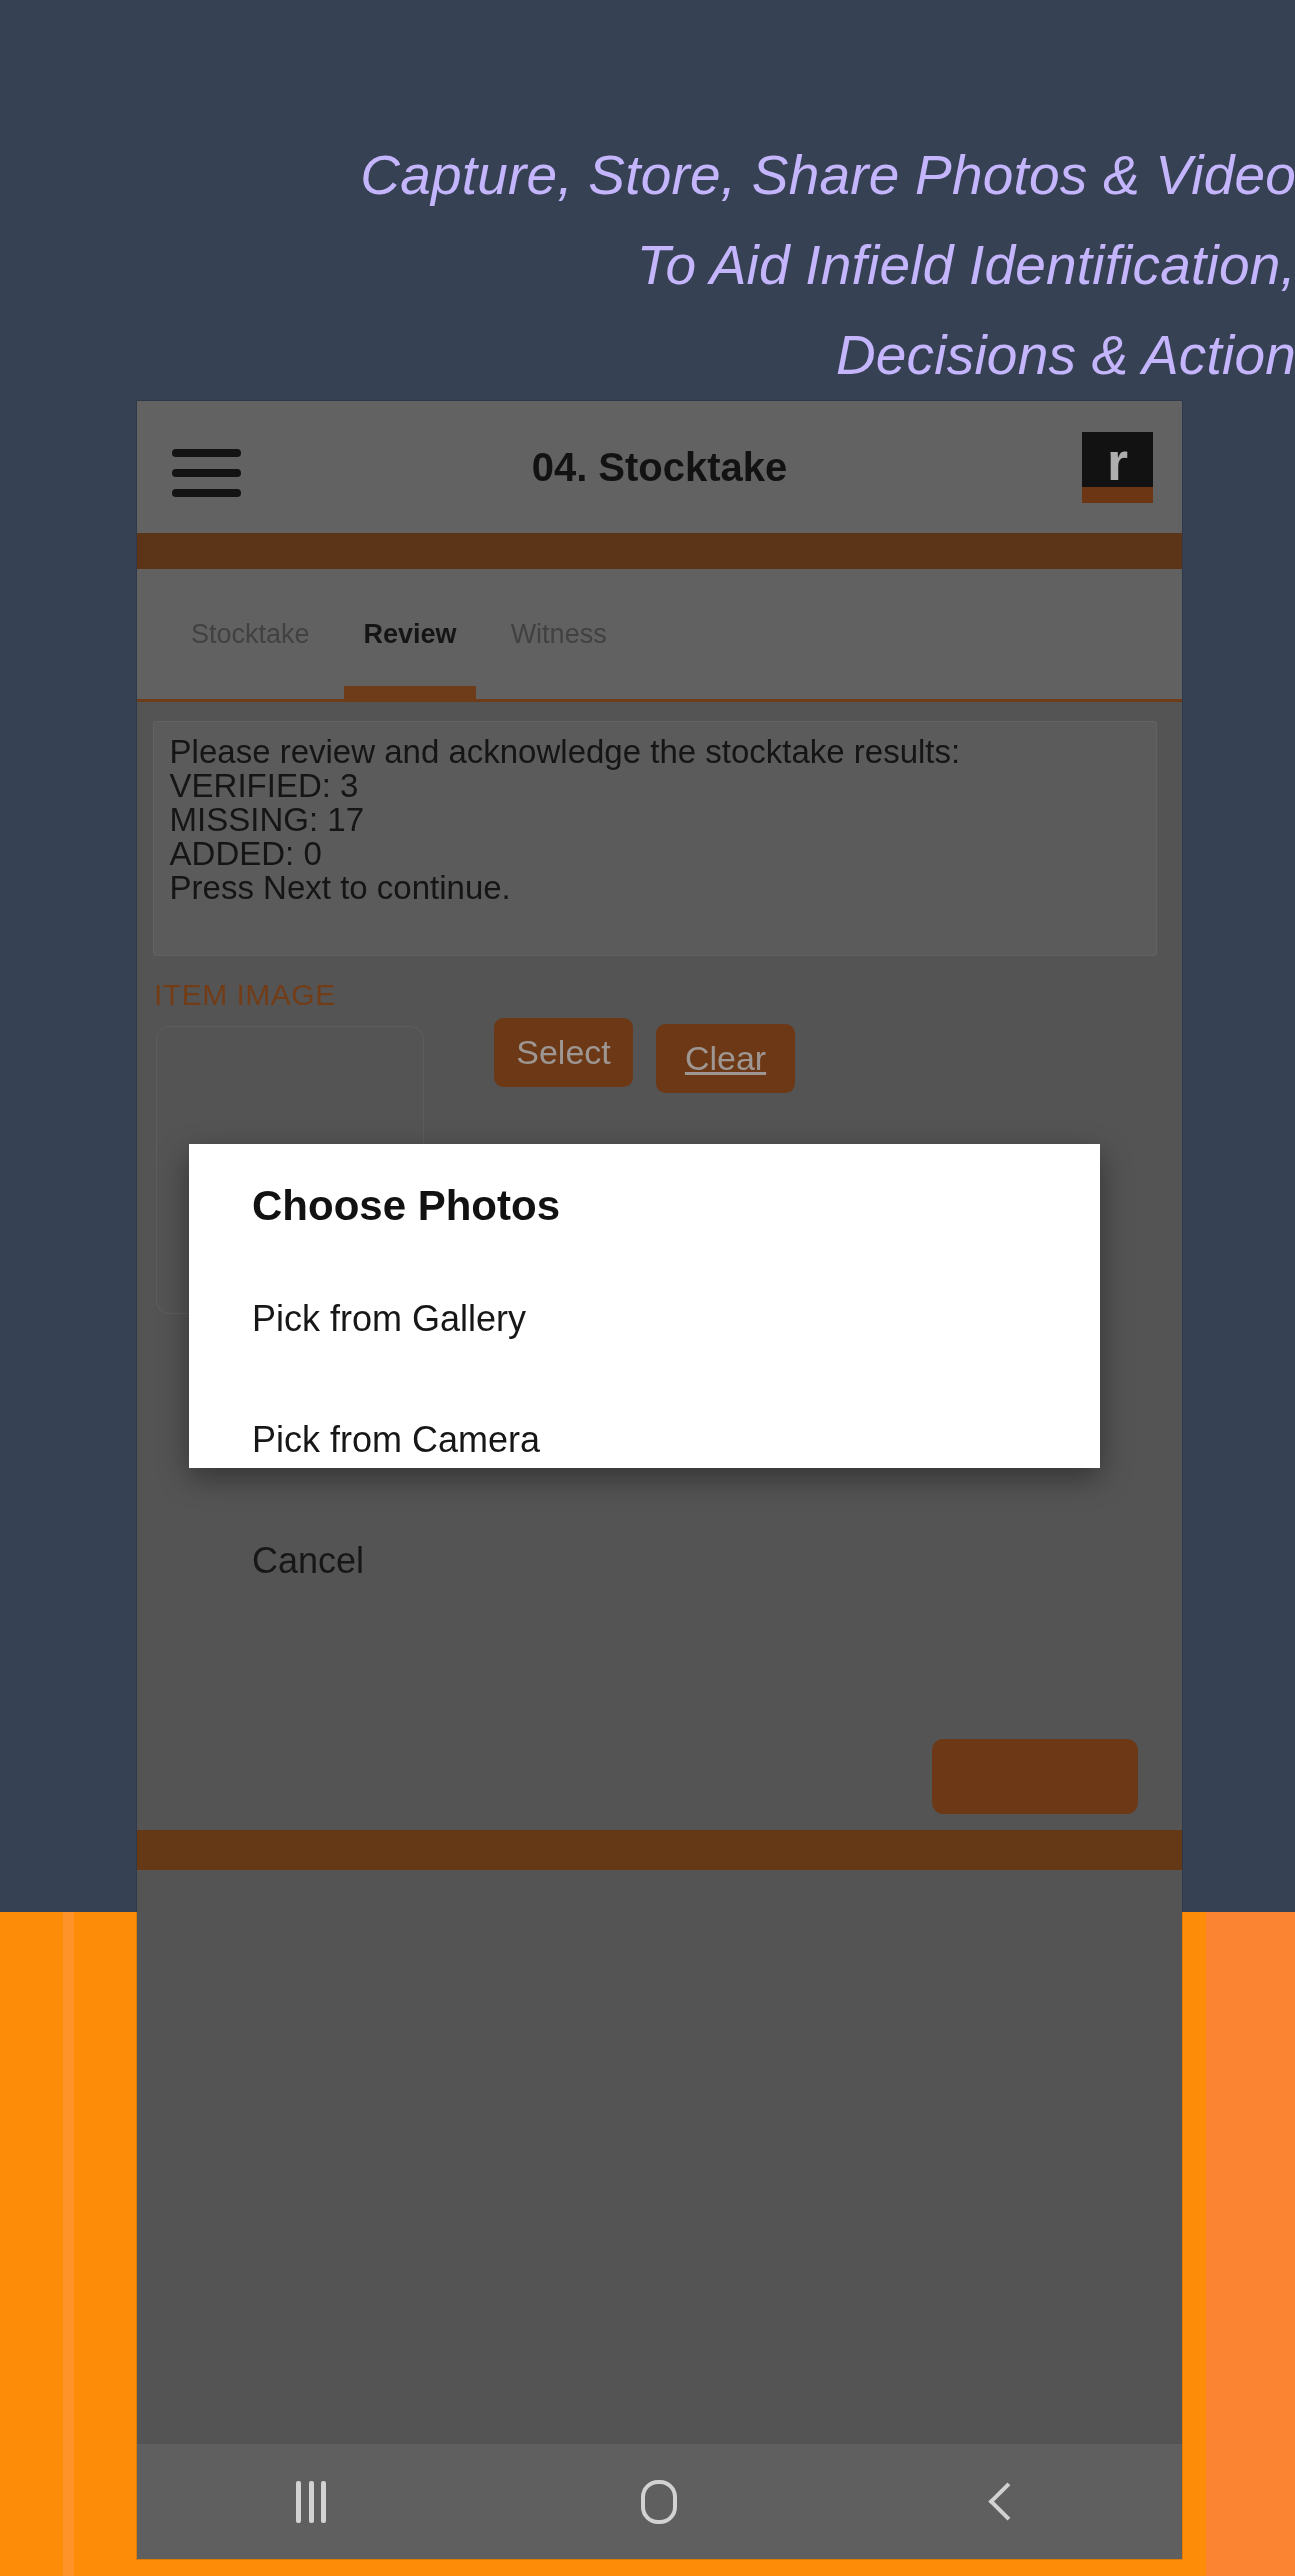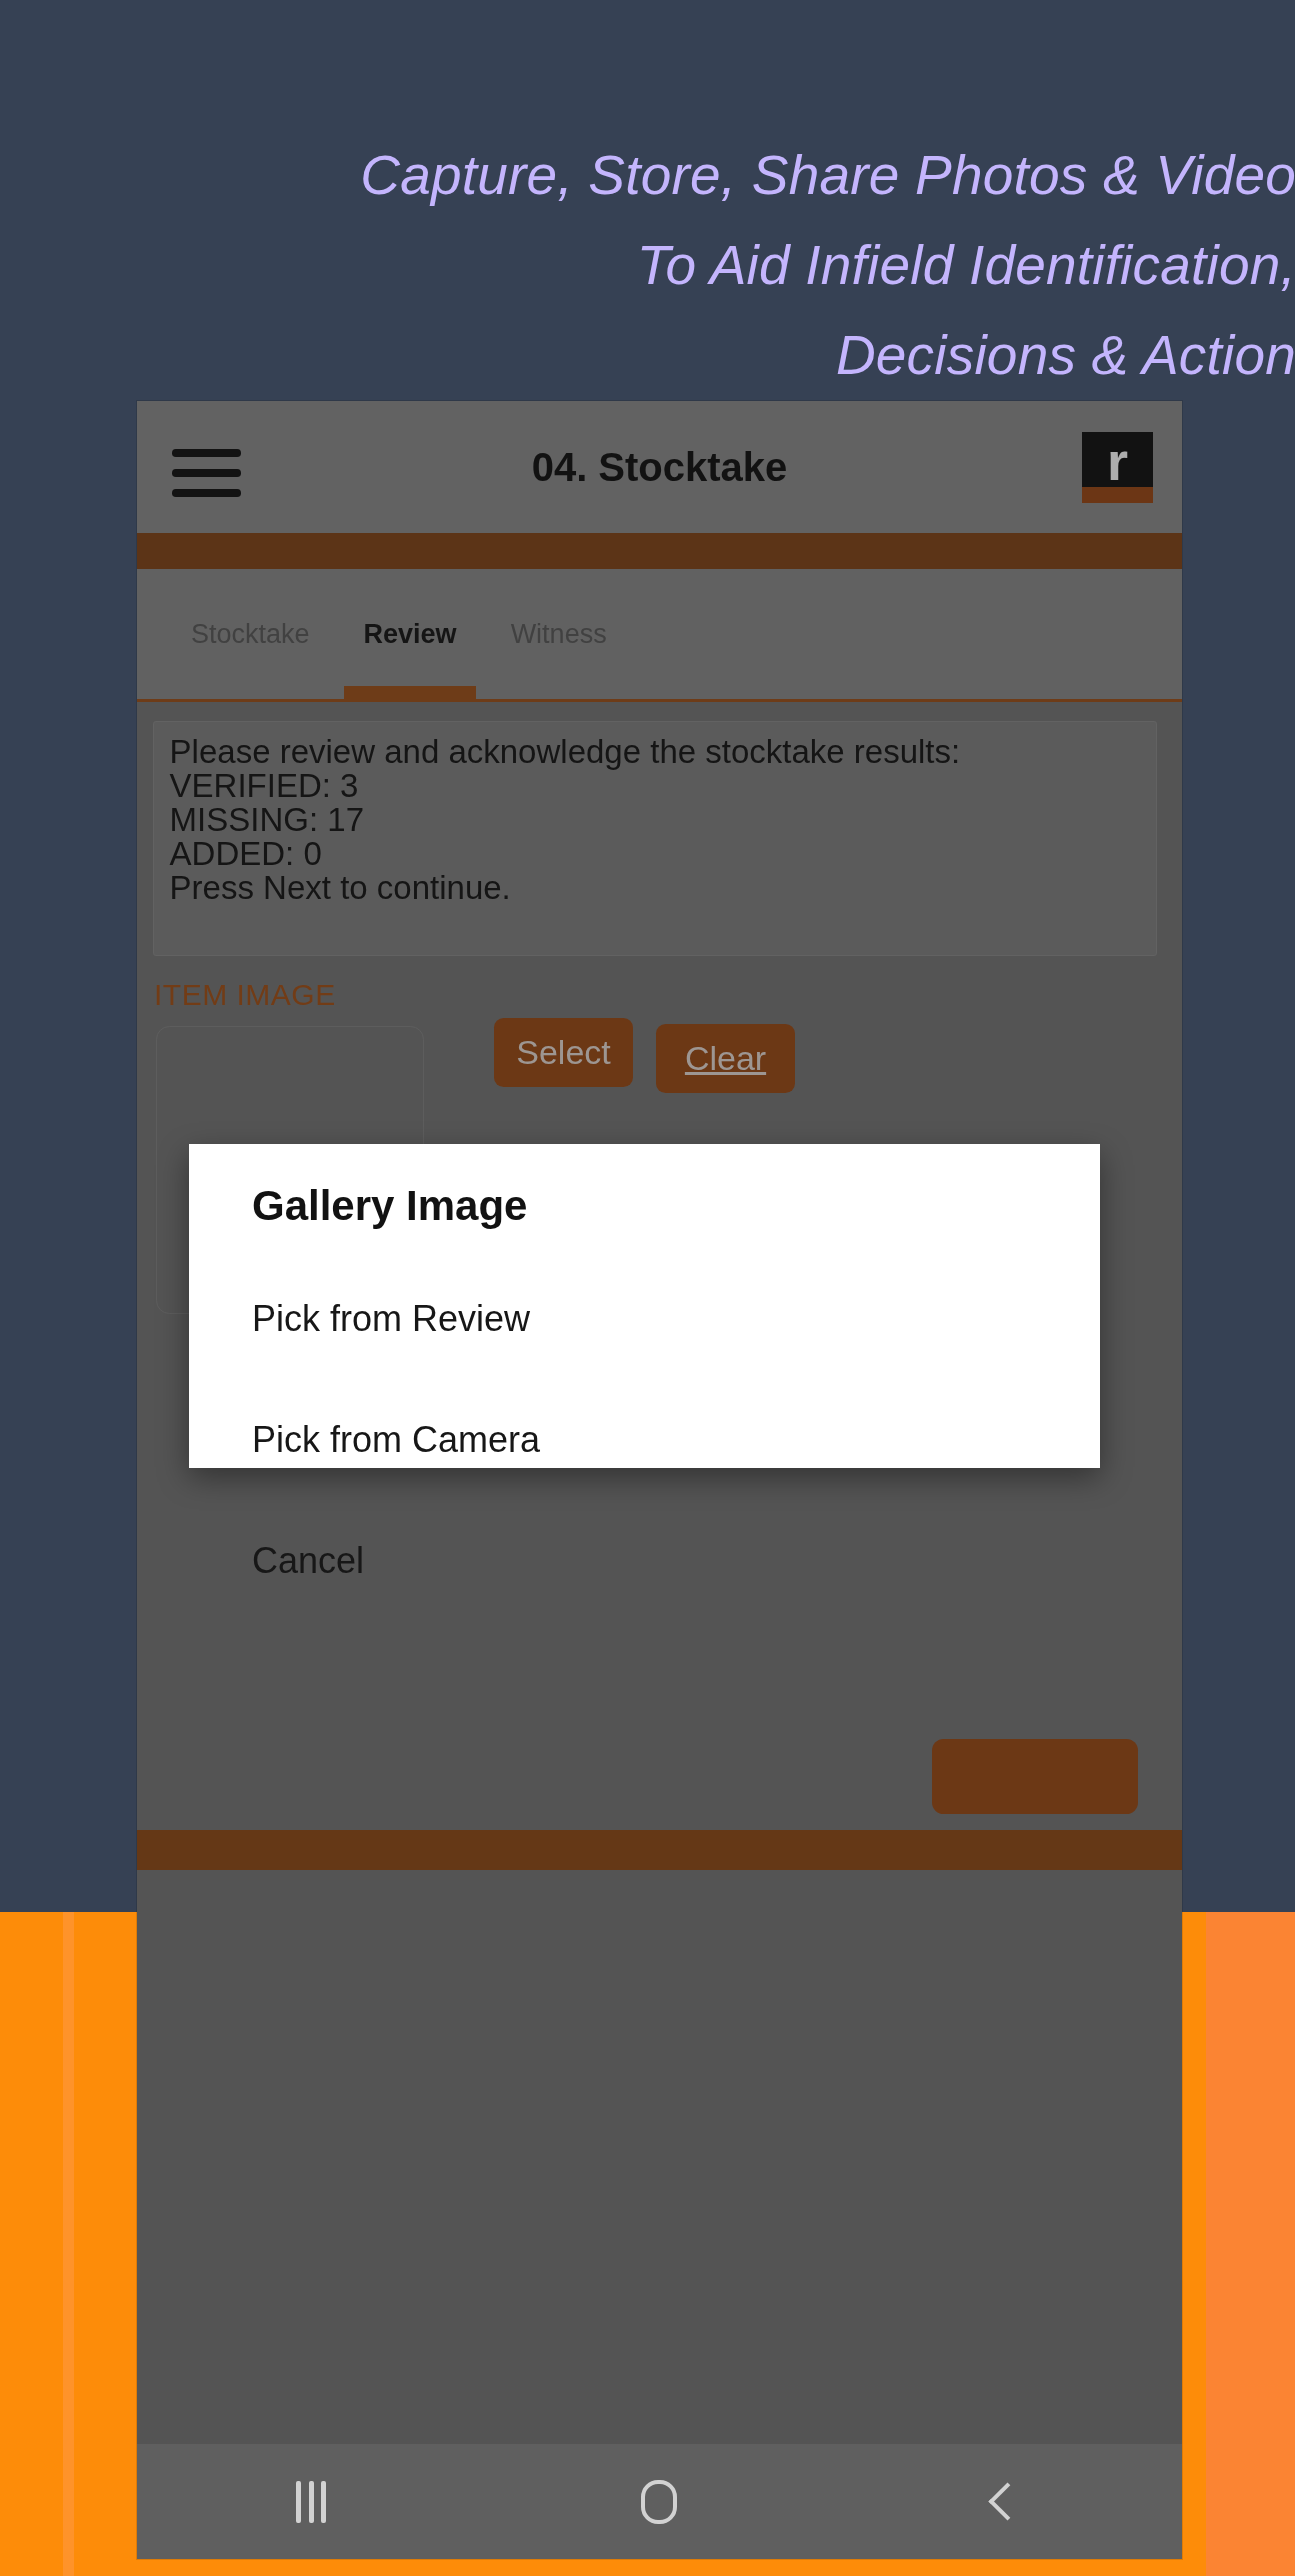--- a/index.html
+++ b/index.html
@@ -409,18 +409,18 @@
     <div class="nav-key" id="nav-home">
       <div class="home-ring"></div>
     </div>
     <div class="nav-key" id="nav-back">
       <div class="chev"></div>
     </div>
   </div>
 </div>
 
 <div id="choose-image-dialog">
-  <div id="dialog-title">Gallery Image</div>
-  <div class="dialog-option" id="option-gallery">Pick from Review</div>
+  <div id="dialog-title">Choose Photos</div>
+  <div class="dialog-option" id="option-gallery">Pick from Gallery</div>
   <div class="dialog-option" id="option-camera">Pick from Camera</div>
   <div class="dialog-option" id="option-cancel">Cancel</div>
 </div>
 
 
 </body></html>

